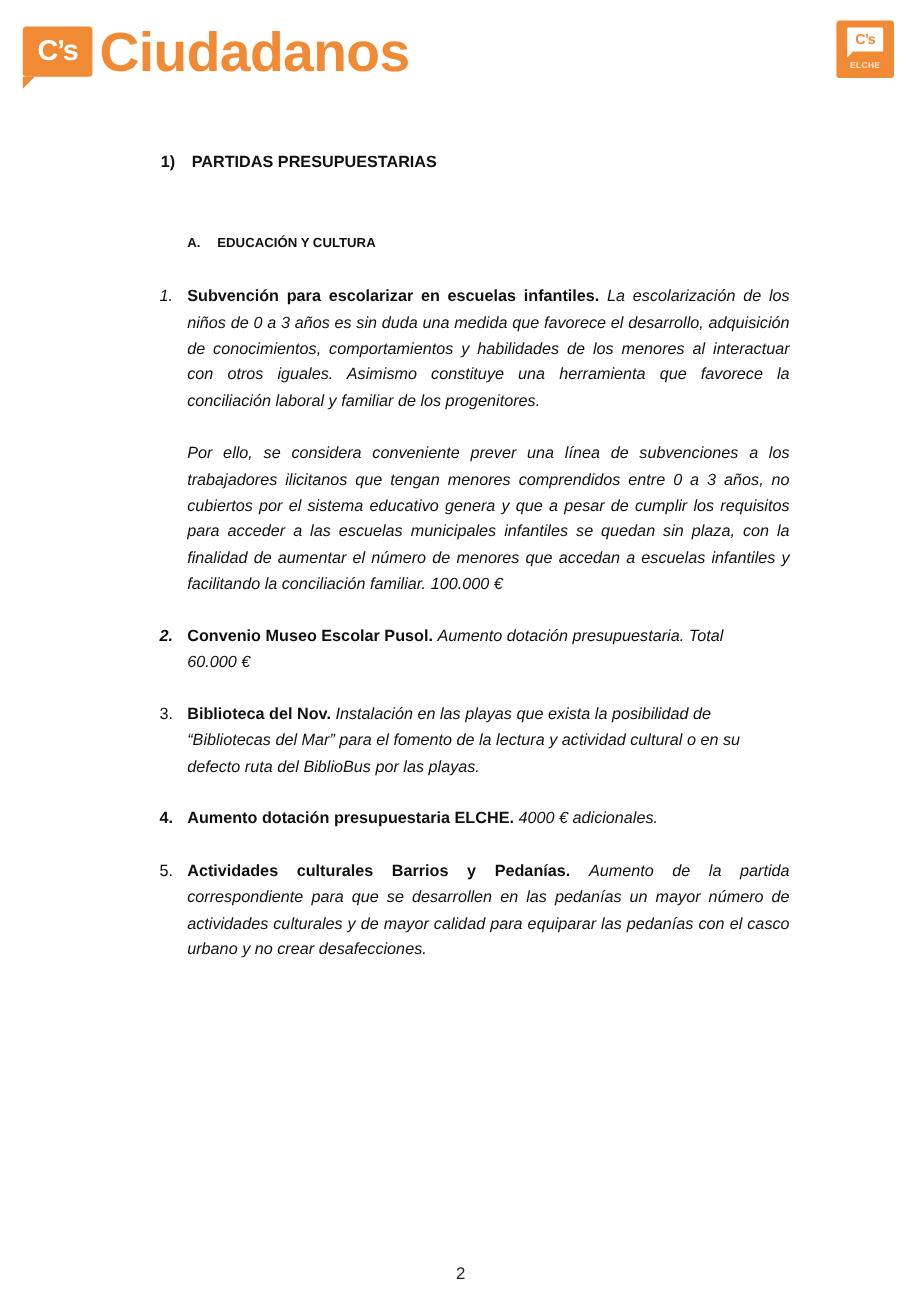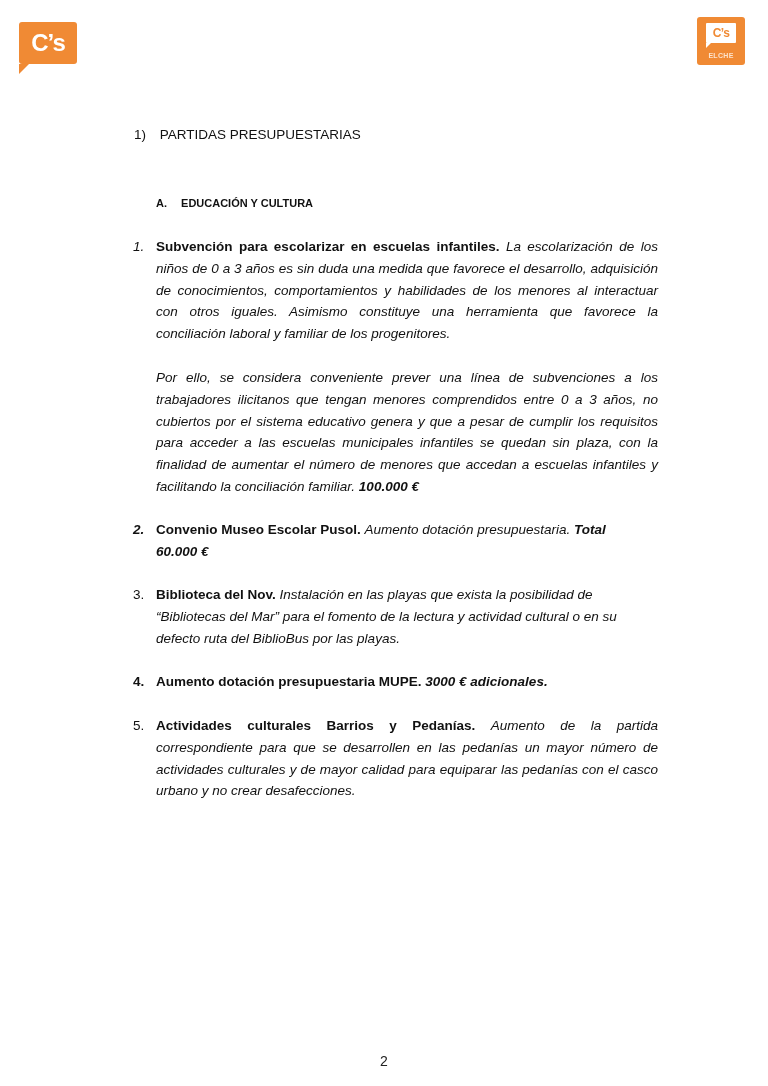--- a/index.html
+++ b/index.html
@@ -49,54 +49,55 @@
       position: absolute; left: 0; right: 0; top: 35px; text-align: center;
       color: #fde3cc; font-size: 7px; font-weight: bold; letter-spacing: 0.3px;
     }
 
     
     .doc {
       position: absolute; left: 0; top: 0; width: 768px;
       font-family: "Liberation Sans", sans-serif; font-size: 13.5px; line-height: 21.8px; color: #111;
     }
     .section-title {
-      position: absolute; left: 134px; top: 124px; font-size: 13.5px;
+      position: absolute; left: 134px; top: 124px; font-size: 13.5px; font-weight: bold;
     }
     .section-title .num { display: inline-block; width: 22px; }
     .subsection-title {
       position: absolute; left: 156px; top: 193px; font-weight: bold; font-size: 11px;
     }
     .subsection-title .num { display: inline-block; width: 22px; }
 
     .item {
       position: absolute; left: 156px; width: 502px; text-align: justify;
     }
     .item .marker {
       position: absolute; left: -23px; top: 0;
     }
     .item .marker.italic { font-style: italic; }
     .item .marker.bold { font-weight: bold; }
     .b { font-weight: bold; }
     .i { font-style: italic; }
-    .bi { font-weight: bold; font-style: italic; }
+    .bi { font-weight: normal; font-style: italic; }
     .left { text-align: left; }
 
     .page-number {
       position: absolute; left: 0; width: 768px; top: 1053px;
       text-align: center; font-size: 14px; color: #222;
       font-family: "Liberation Sans", sans-serif;
     }
   </style>
 </head>
 <body>
 
 <div class="logo">
   <div class="logo-badge">
     <span class="logo-badge-text">C’s</span>
   </div>
+  <span class="logo-word">Ciudadanos</span>
 </div>
 
 <div class="elche-logo">
   <div class="elche-bubble">
     <span class="elche-bubble-text">C’s</span>
   </div>
   <div class="elche-label">ELCHE</div>
 </div>
 
 <div class="doc">
@@ -129,22 +130,22 @@
   </div>
 
   <div class="item left" style="top:584px; width:496px;">
     <span class="marker">3.</span>
     <span class="b">Biblioteca del Nov.</span>
     <span class="i">Instalación en las playas que exista la posibilidad de “Bibliotecas del Mar” para el fomento de la lectura y actividad cultural o en su defecto ruta del BiblioBus por las playas.</span>
   </div>
 
   <div class="item left" style="top:671px;">
     <span class="marker bold">4.</span>
-    <span class="b">Aumento dotación presupuestaria MUPE.</span>
-    <span class="bi">3000 € adicionales.</span>
+    <span class="b">Aumento dotación presupuestaria ELCHE.</span>
+    <span class="bi">4000 € adicionales.</span>
   </div>
 
   <div class="item" style="top:715px;">
     <span class="marker">5.</span>
     <span class="b">Actividades culturales Barrios y Pedanías.</span>
     <span class="i">Aumento de la partida correspondiente para que se desarrollen en las pedanías un mayor número de actividades culturales y de mayor calidad para equiparar las pedanías con el casco urbano y no crear desafecciones.</span>
   </div>
 
 </div>
 

